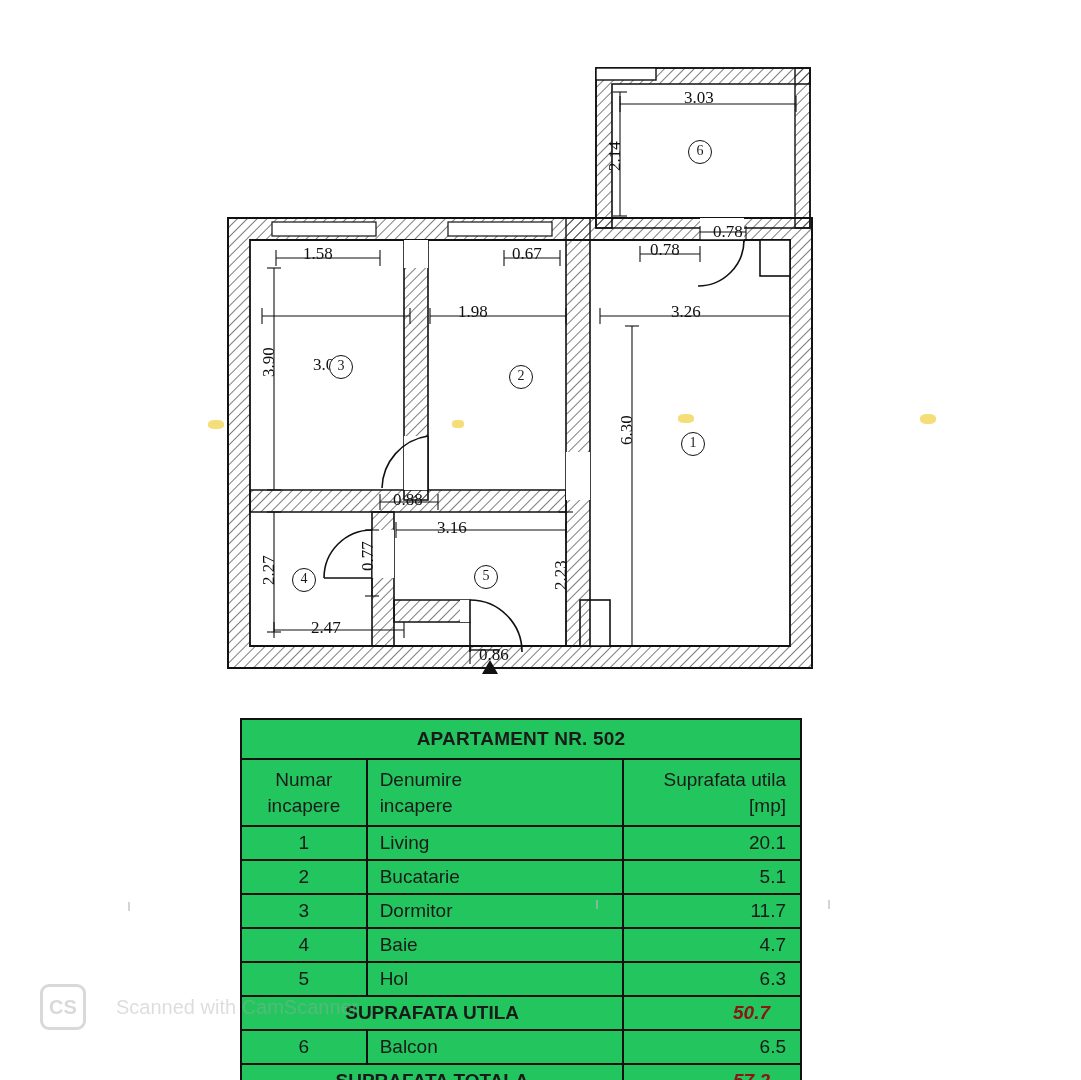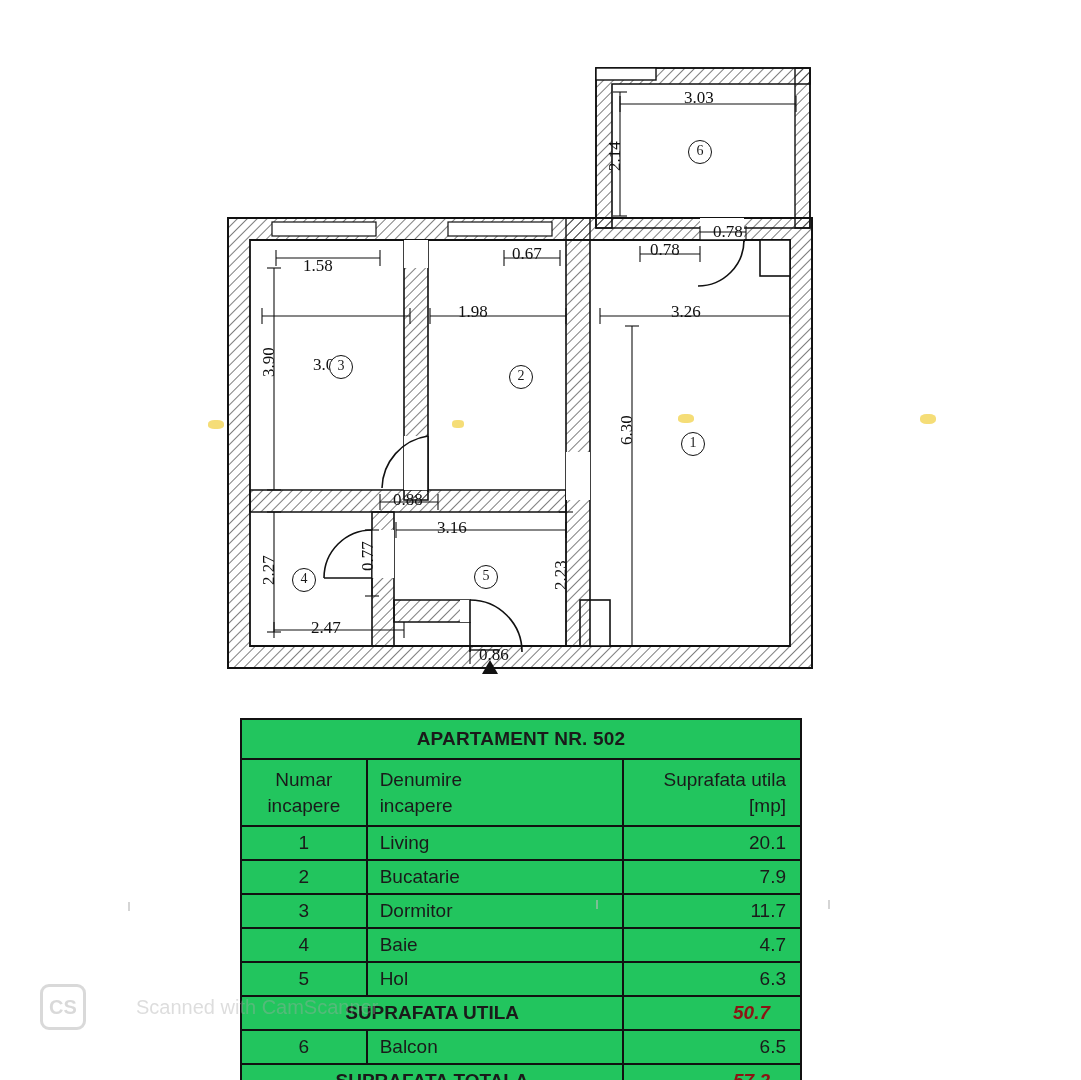--- a/index.html
+++ b/index.html
@@ -87,21 +87,21 @@
   .sum-val{
     text-align:right;padding-right:30px;
     font-weight:bold;font-style:italic;
     color:#8c1414;
   }
 
   
   .wm{
     position:absolute;
     left:40px;top:984px;
-    display:flex;align-items:center;gap:30px;
+    display:flex;align-items:center;gap:10px;
     opacity:.38;
     pointer-events:none;
   }
   .wm-badge{
     width:40px;height:40px;border:3px solid #9d9d9d;border-radius:9px;
     color:#9d9d9d;font-weight:bold;font-size:20px;
     display:flex;align-items:center;justify-content:center;
     font-family:"Liberation Sans", sans-serif;
   }
   .wm-text{
@@ -245,21 +245,21 @@
 
       <path d="M490,660 L498,674 L482,674 Z" fill="#111"></path>
       <line x1="470" y1="650" x2="500" y2="650" stroke="#111" stroke-width="1.4"></line>
     </svg>
 
     <div class="dim" style="left:684px;top:88px;">3.03</div>
     <div class="dim vert" style="left:600px;top:146px;">2.14</div>
     <div class="dim" style="left:713px;top:222px;">0.78</div>
     <div class="dim" style="left:650px;top:240px;">0.78</div>
 
-    <div class="dim" style="left:303px;top:244px;margin-top:12px;">1.58</div>
+    <div class="dim" style="left:303px;top:244px;">1.58</div>
     <div class="dim" style="left:512px;top:244px;">0.67</div>
 
     <div class="dim" style="left:313px;top:317px;margin-top:38px;">3.05</div>
     <div class="dim" style="left:458px;top:302px;">1.98</div>
     <div class="dim" style="left:671px;top:302px;">3.26</div>
 
     <div class="dim vert" style="left:254px;top:352px;">3.90</div>
     <div class="dim vert" style="left:612px;top:420px;">6.30</div>
 
     <div class="dim" style="left:393px;top:490px;">0.88</div>
@@ -307,21 +307,21 @@
         </tr>
 
         <tr>
           <td class="c-num">1</td>
           <td class="c-name">Living</td>
           <td class="c-area">20.1</td>
         </tr>
         <tr>
           <td class="c-num">2</td>
           <td class="c-name">Bucatarie</td>
-          <td class="c-area">7.9</td>
+          <td class="c-area">5.1</td>
         </tr>
         <tr>
           <td class="c-num">3</td>
           <td class="c-name">Dormitor</td>
           <td class="c-area">11.7</td>
         </tr>
         <tr>
           <td class="c-num">4</td>
           <td class="c-name">Baie</td>
           <td class="c-area">4.7</td>

